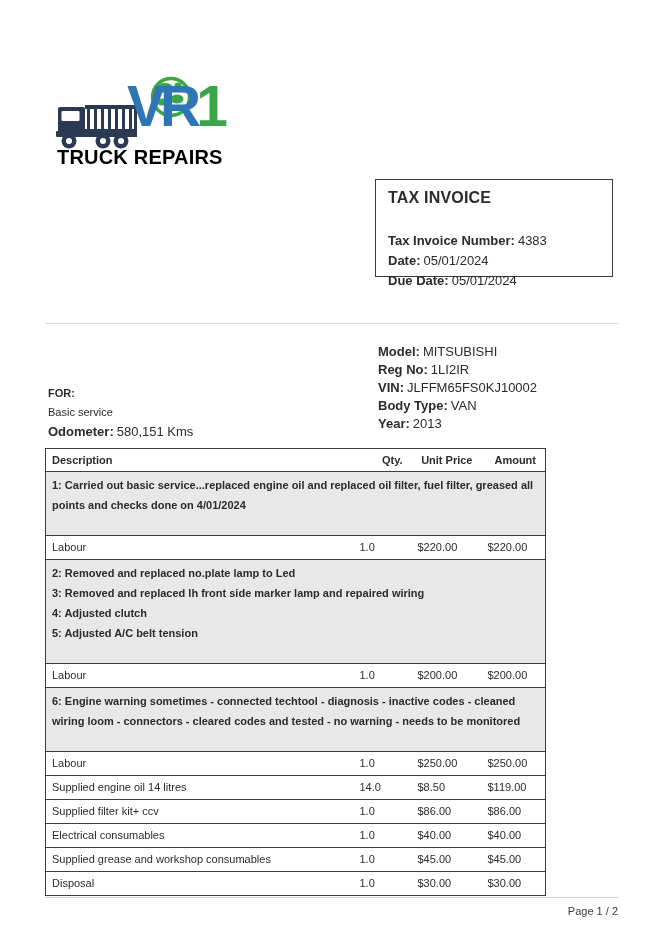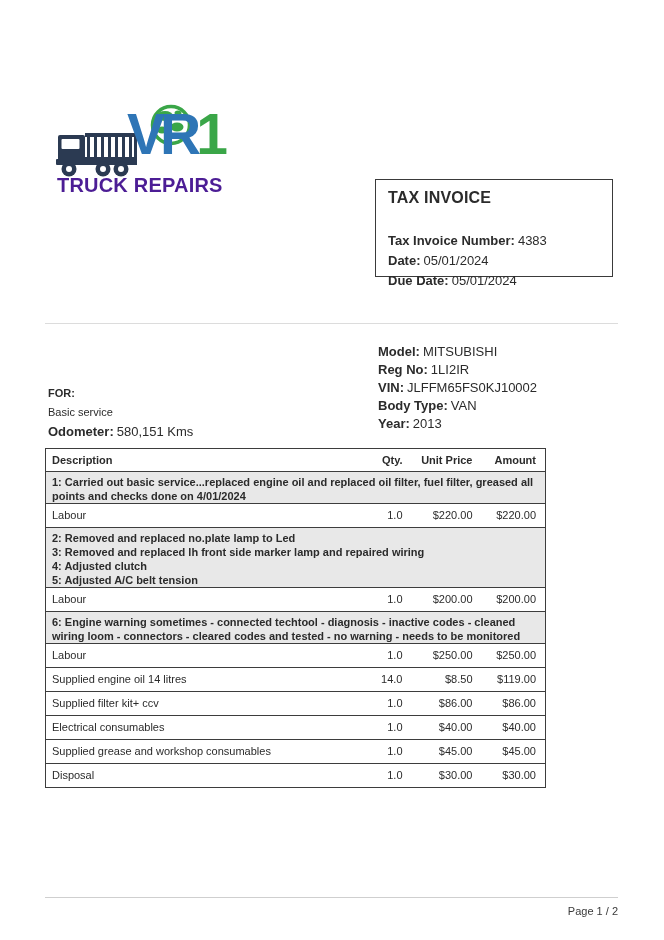--- a/index.html
+++ b/index.html
@@ -8,21 +8,21 @@
 
   .page {
     position: relative;
     width: 664px;
     height: 940px;
     background: #ffffff;
     overflow: hidden;
   }
 
   
-  .logo { position: absolute; left: 55px; top: 76px; width: 220px; height: 95px; margin-top: 28px; }
+  .logo { position: absolute; left: 55px; top: 76px; width: 220px; height: 95px; }
   .truck { position: absolute; left: 0; top: 17px; }
   .globe { position: absolute; left: 95px; top: 0; z-index: 0; }
   .brand-word {
     position: absolute; left: 72px; top: 2px; z-index: 1;
     font-size: 57px; font-weight: bold; letter-spacing: -5px; line-height: 1;
     font-family: "Liberation Sans", sans-serif;
   }
   .brand-sub {
     position: absolute; left: 2px; top: 70px;
     font-size: 20px; font-weight: bold; letter-spacing: 0.2px; white-space: nowrap;
@@ -59,23 +59,23 @@
   .items-table th, .items-table td { border-top: 1px solid #3d3d3d; vertical-align: top; }
   .items-table th {
     font-weight: bold; text-align: left; padding: 5px 6px;
     border-bottom: 1px solid #3d3d3d; background: #fff;
   }
   .items-table th.num { text-align: right; padding-right: 9px; }
   .items-table col.c-qty   { width: 58px; }
   .items-table col.c-unit  { width: 70px; }
   .items-table col.c-amt   { width: 64px; }
   .items-table td.desc { padding: 5px 6px 6px 6px; }
-  .items-table td.num  { text-align: right; padding: 5px 9px 6px 6px; white-space: nowrap; }
+  .items-table td.num  { text-align: left; padding: 5px 9px 6px 6px; white-space: nowrap; }
   .items-table tr.section-row td {
-    background: #e8e8e8; font-weight: bold; padding: 3px 6px 0 6px; line-height: 14px;
+    background: #e8e8e8; font-weight: bold; padding: 3px 6px 20px 6px; line-height: 20px;
   }
 
   
   .page-footer {
     position: absolute; right: 46px; top: 905px;
     font-size: 11px; color: #3a3a3a; padding-left: 24px;
   }
 </style>
 </head>
 <body>
@@ -107,21 +107,21 @@
     <svg class="globe" width="42" height="42" viewBox="0 0 42 42" fill="currentColor" style="color: rgb(58, 166, 72);">
       <circle cx="21" cy="21" r="18.5" fill="#ffffff" stroke="currentColor" stroke-width="3.5"></circle>
       <ellipse cx="15" cy="12" rx="8" ry="5"></ellipse>
       <ellipse cx="27" cy="23" rx="6.5" ry="4.5"></ellipse>
       <ellipse cx="12" cy="26" rx="4.5" ry="3.5"></ellipse>
       <ellipse cx="28" cy="9" rx="3.5" ry="2.5"></ellipse>
     </svg>
     <div class="brand-word">
       <span class="vr" style="color: rgb(46, 117, 182);">VR</span><span class="one" style="color: rgb(58, 166, 72);">1</span>
     </div>
-    <div class="brand-sub" style="color: #4c1d95;">TRUCK REPAIRS</div>
+    <div class="brand-sub" style="color: #000000;">TRUCK REPAIRS</div>
   </div>
 
   <div class="invoice-box">
     <h1>TAX INVOICE</h1>
     <div class="box-fields">
         <div class="field-line"><span class="lbl">Tax Invoice Number:</span><span class="val">4383</span></div>
         <div class="field-line"><span class="lbl">Date:</span><span class="val">05/01/2024</span></div>
         <div class="field-line"><span class="lbl">Due Date:</span><span class="val">05/01/2024</span></div>
       </div>
   </div>

